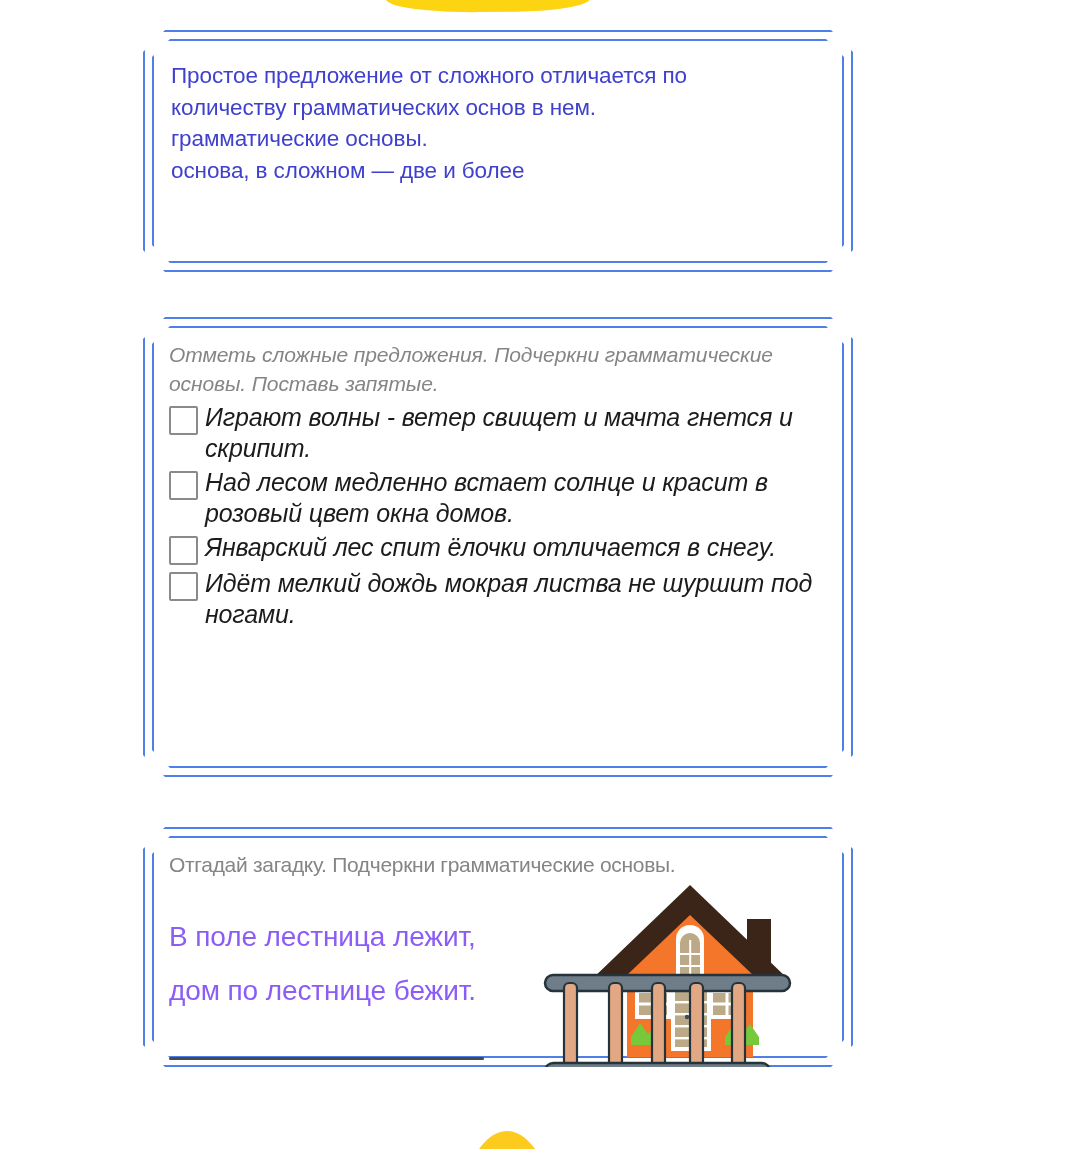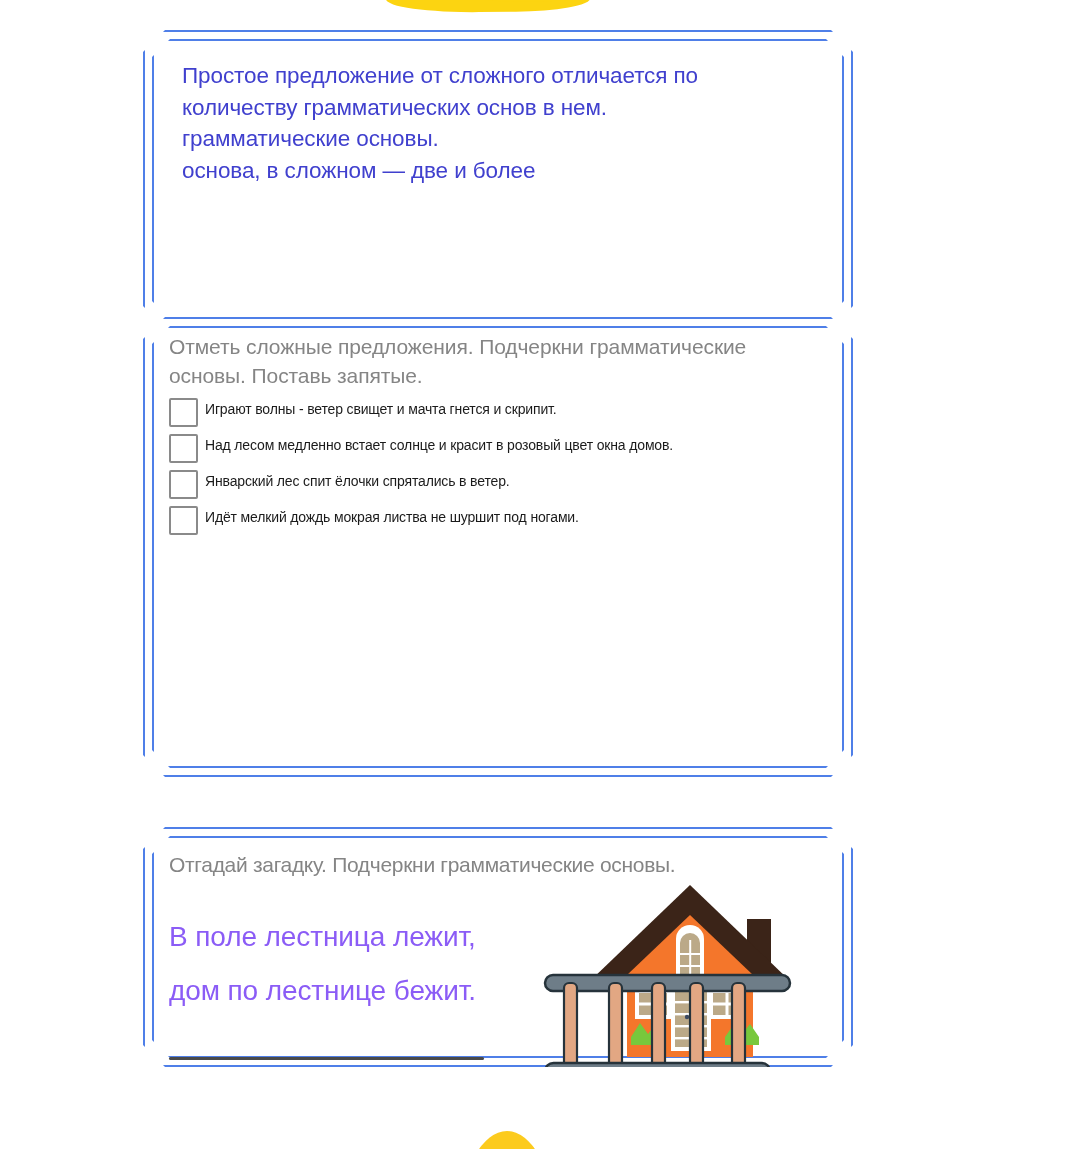--- a/index.html
+++ b/index.html
@@ -81,35 +81,35 @@
       18px 100%, 0 calc(100% - 18px), 0 18px
     );
     pointer-events: none;
   }
   .card-body {
     position: relative;
     z-index: 2;
   }
 
   
-  #card-definition { top: 30px; height: 298px; padding-left: 11px; }
+  #card-definition { top: 30px; height: 242px; }
   #card-definition .card-body {
     padding: 28px 30px 0 26px;
   }
   .definition-line {
     color: #4040CE;
     font-size: 22.5px;
     line-height: 31.5px;
     font-weight: 400;
     letter-spacing: -0.1px;
   }
 
   
   #card-task { top: 317px; height: 460px; }
-  #card-task .card-body { padding: 13px 26px 0 24px; }
+  #card-task .card-body { padding: 21px 26px 0 24px; font-style: italic; }
 
   .task-hint {
     color: #858585;
     font-size: 21px;
     line-height: 29px;
     font-weight: 400;
     letter-spacing: -0.1px;
     margin-bottom: 4px;
   }
   .check-list { margin: 0; padding: 0; list-style: none; }
@@ -123,21 +123,21 @@
     width: 29px;
     height: 29px;
     border: 2px solid #8A8A8A;
     border-radius: 2px;
     background: #ffffff;
     margin: 4px 7px 0 0;
     box-sizing: border-box;
   }
   .check-text {
     color: #1b1b1b;
-    font-size: 14px;
+    font-size: 25px;
     line-height: 31px;
     font-weight: 400;
     letter-spacing: -0.15px;
     max-width: 630px;
   }
 
   
   #card-riddle { top: 827px; height: 240px; }
   #card-riddle .card-body {
     padding: 22px 24px 0 24px;
@@ -210,21 +210,21 @@
         <li class="check-item">
           <span class="checkbox"></span>
           <span class="check-text">Играют волны - ветер свищет и мачта гнется и скрипит.</span>
         </li>
         <li class="check-item">
           <span class="checkbox"></span>
           <span class="check-text">Над лесом медленно встает солнце и красит в розовый цвет окна домов.</span>
         </li>
         <li class="check-item">
           <span class="checkbox"></span>
-          <span class="check-text">Январский лес спит ёлочки спрятались в ветер.</span>
+          <span class="check-text">Январский лес спит ёлочки отличается в снегу.</span>
         </li>
         <li class="check-item">
           <span class="checkbox"></span>
           <span class="check-text">Идёт мелкий дождь мокрая листва не шуршит под ногами.</span>
         </li>
       </ul>
     </div>
   </div>
 
   <div class="card" id="card-riddle">

